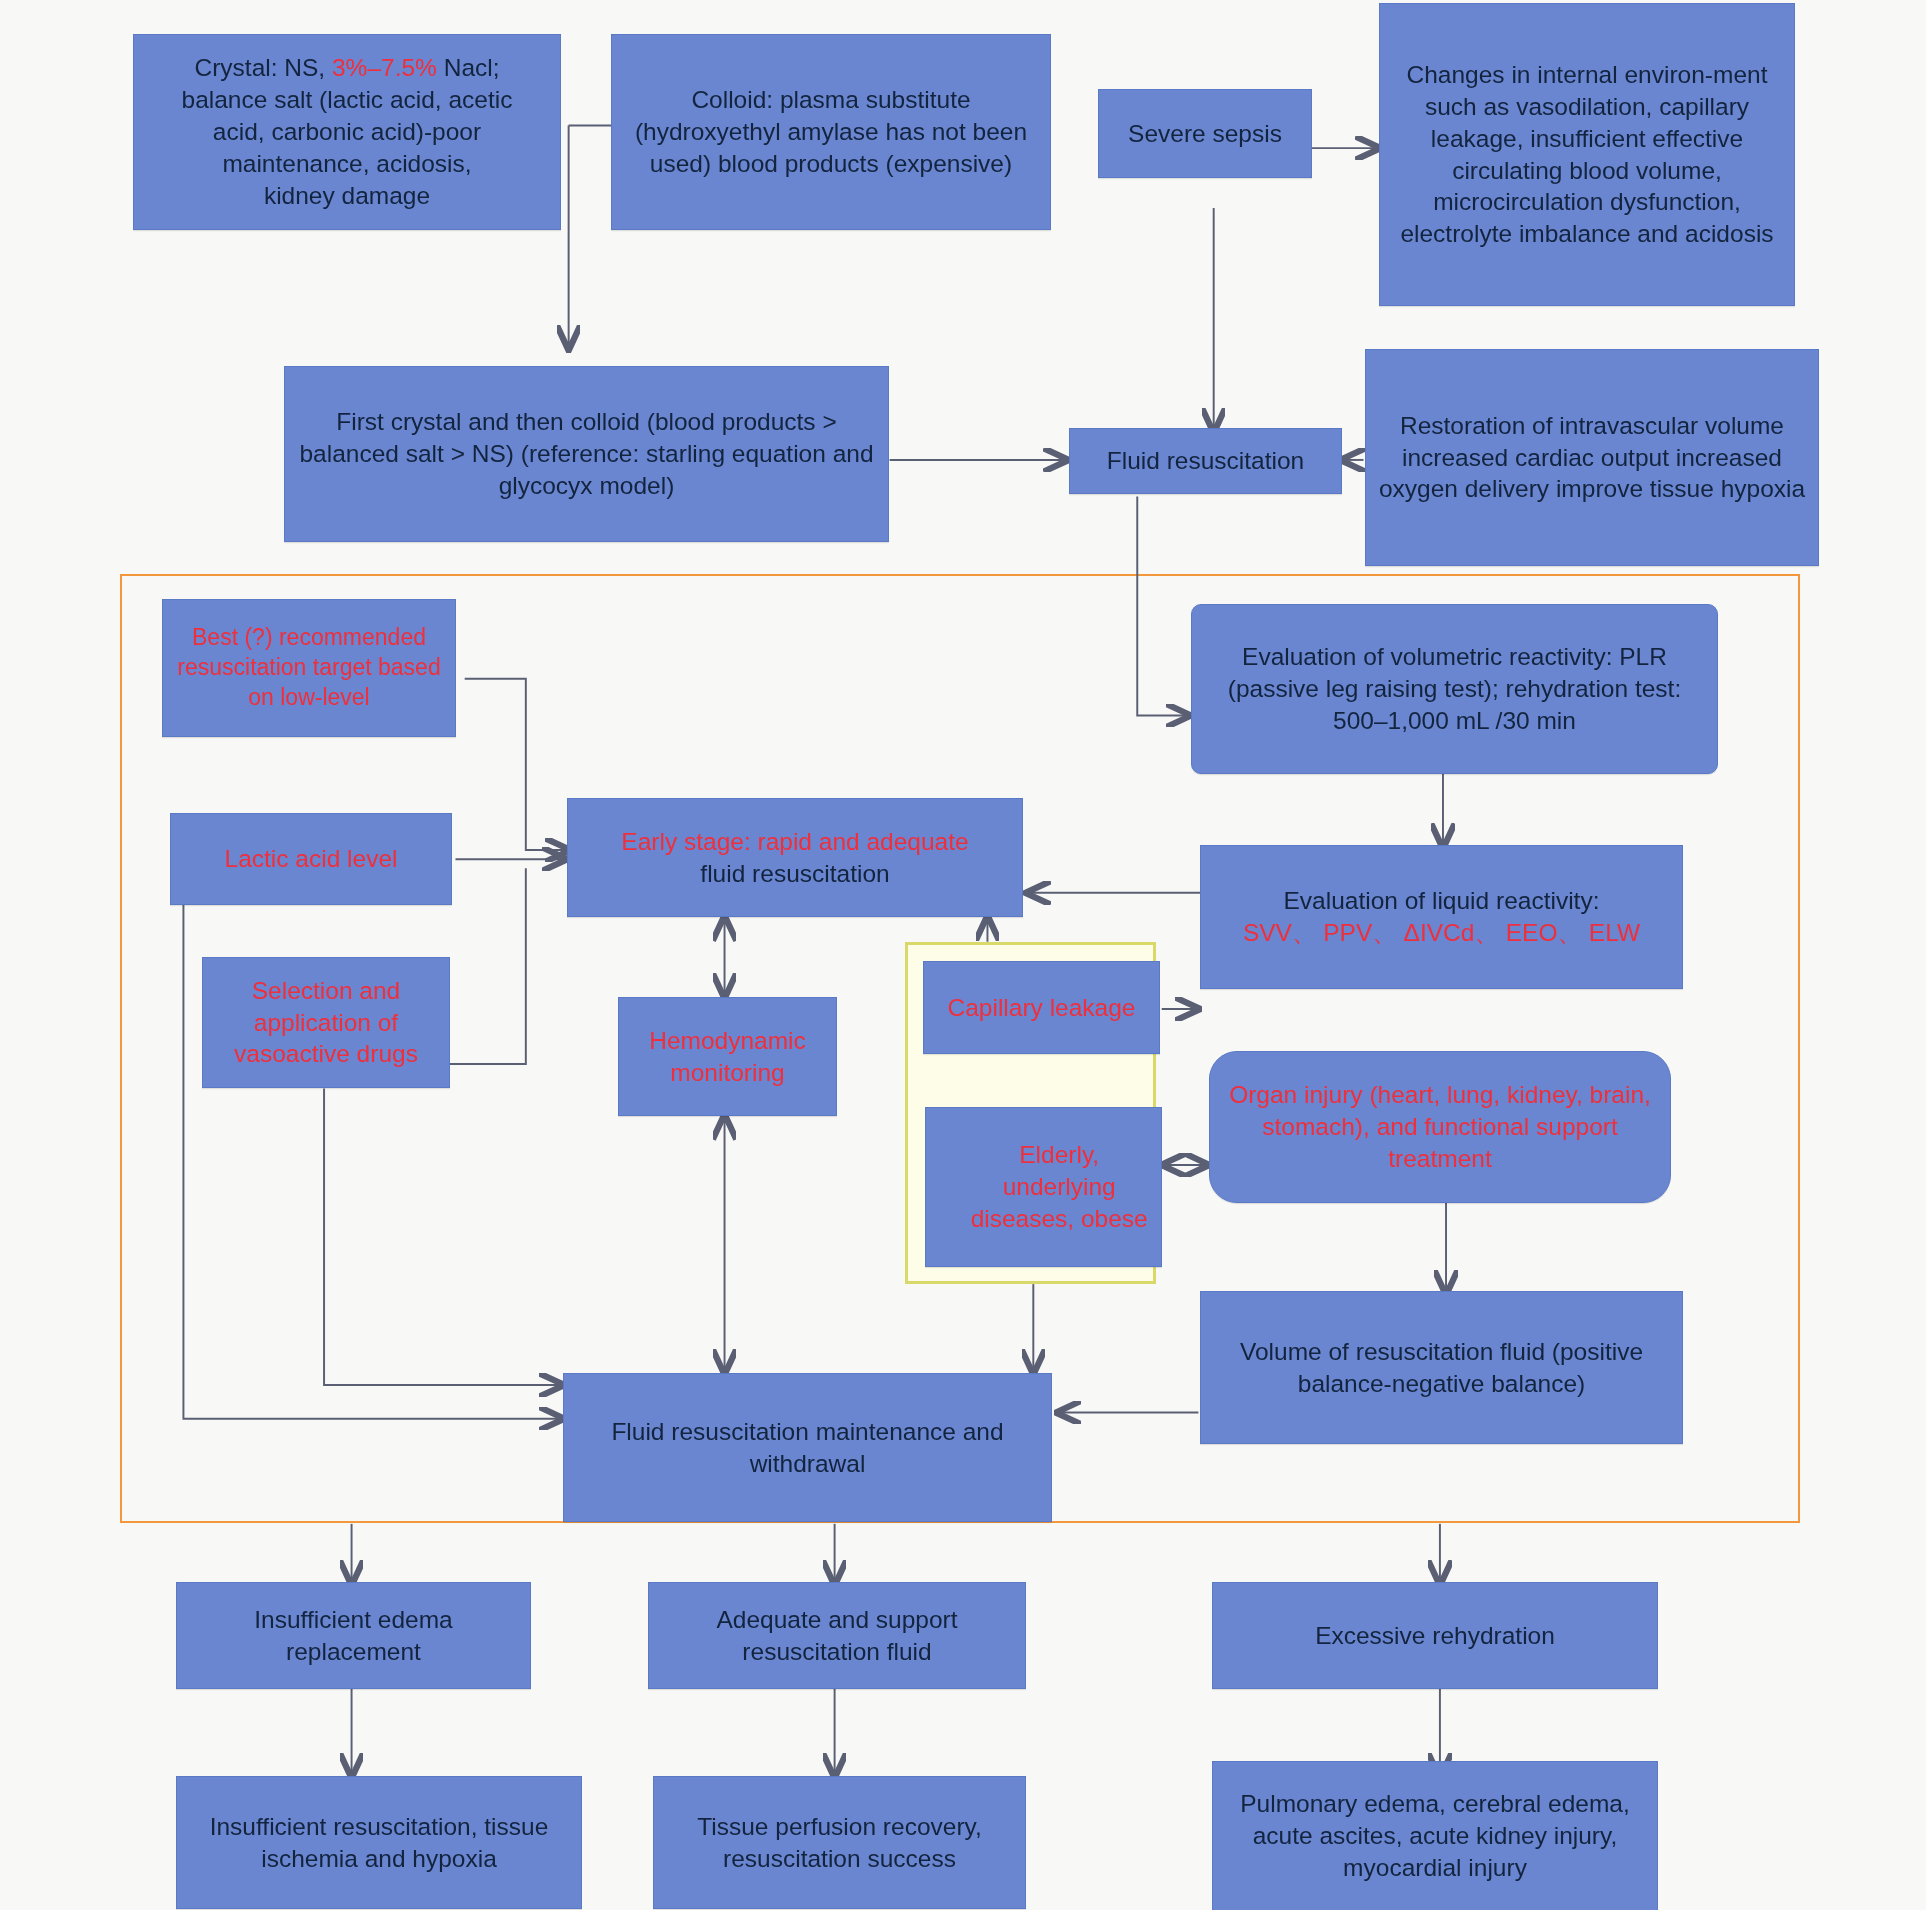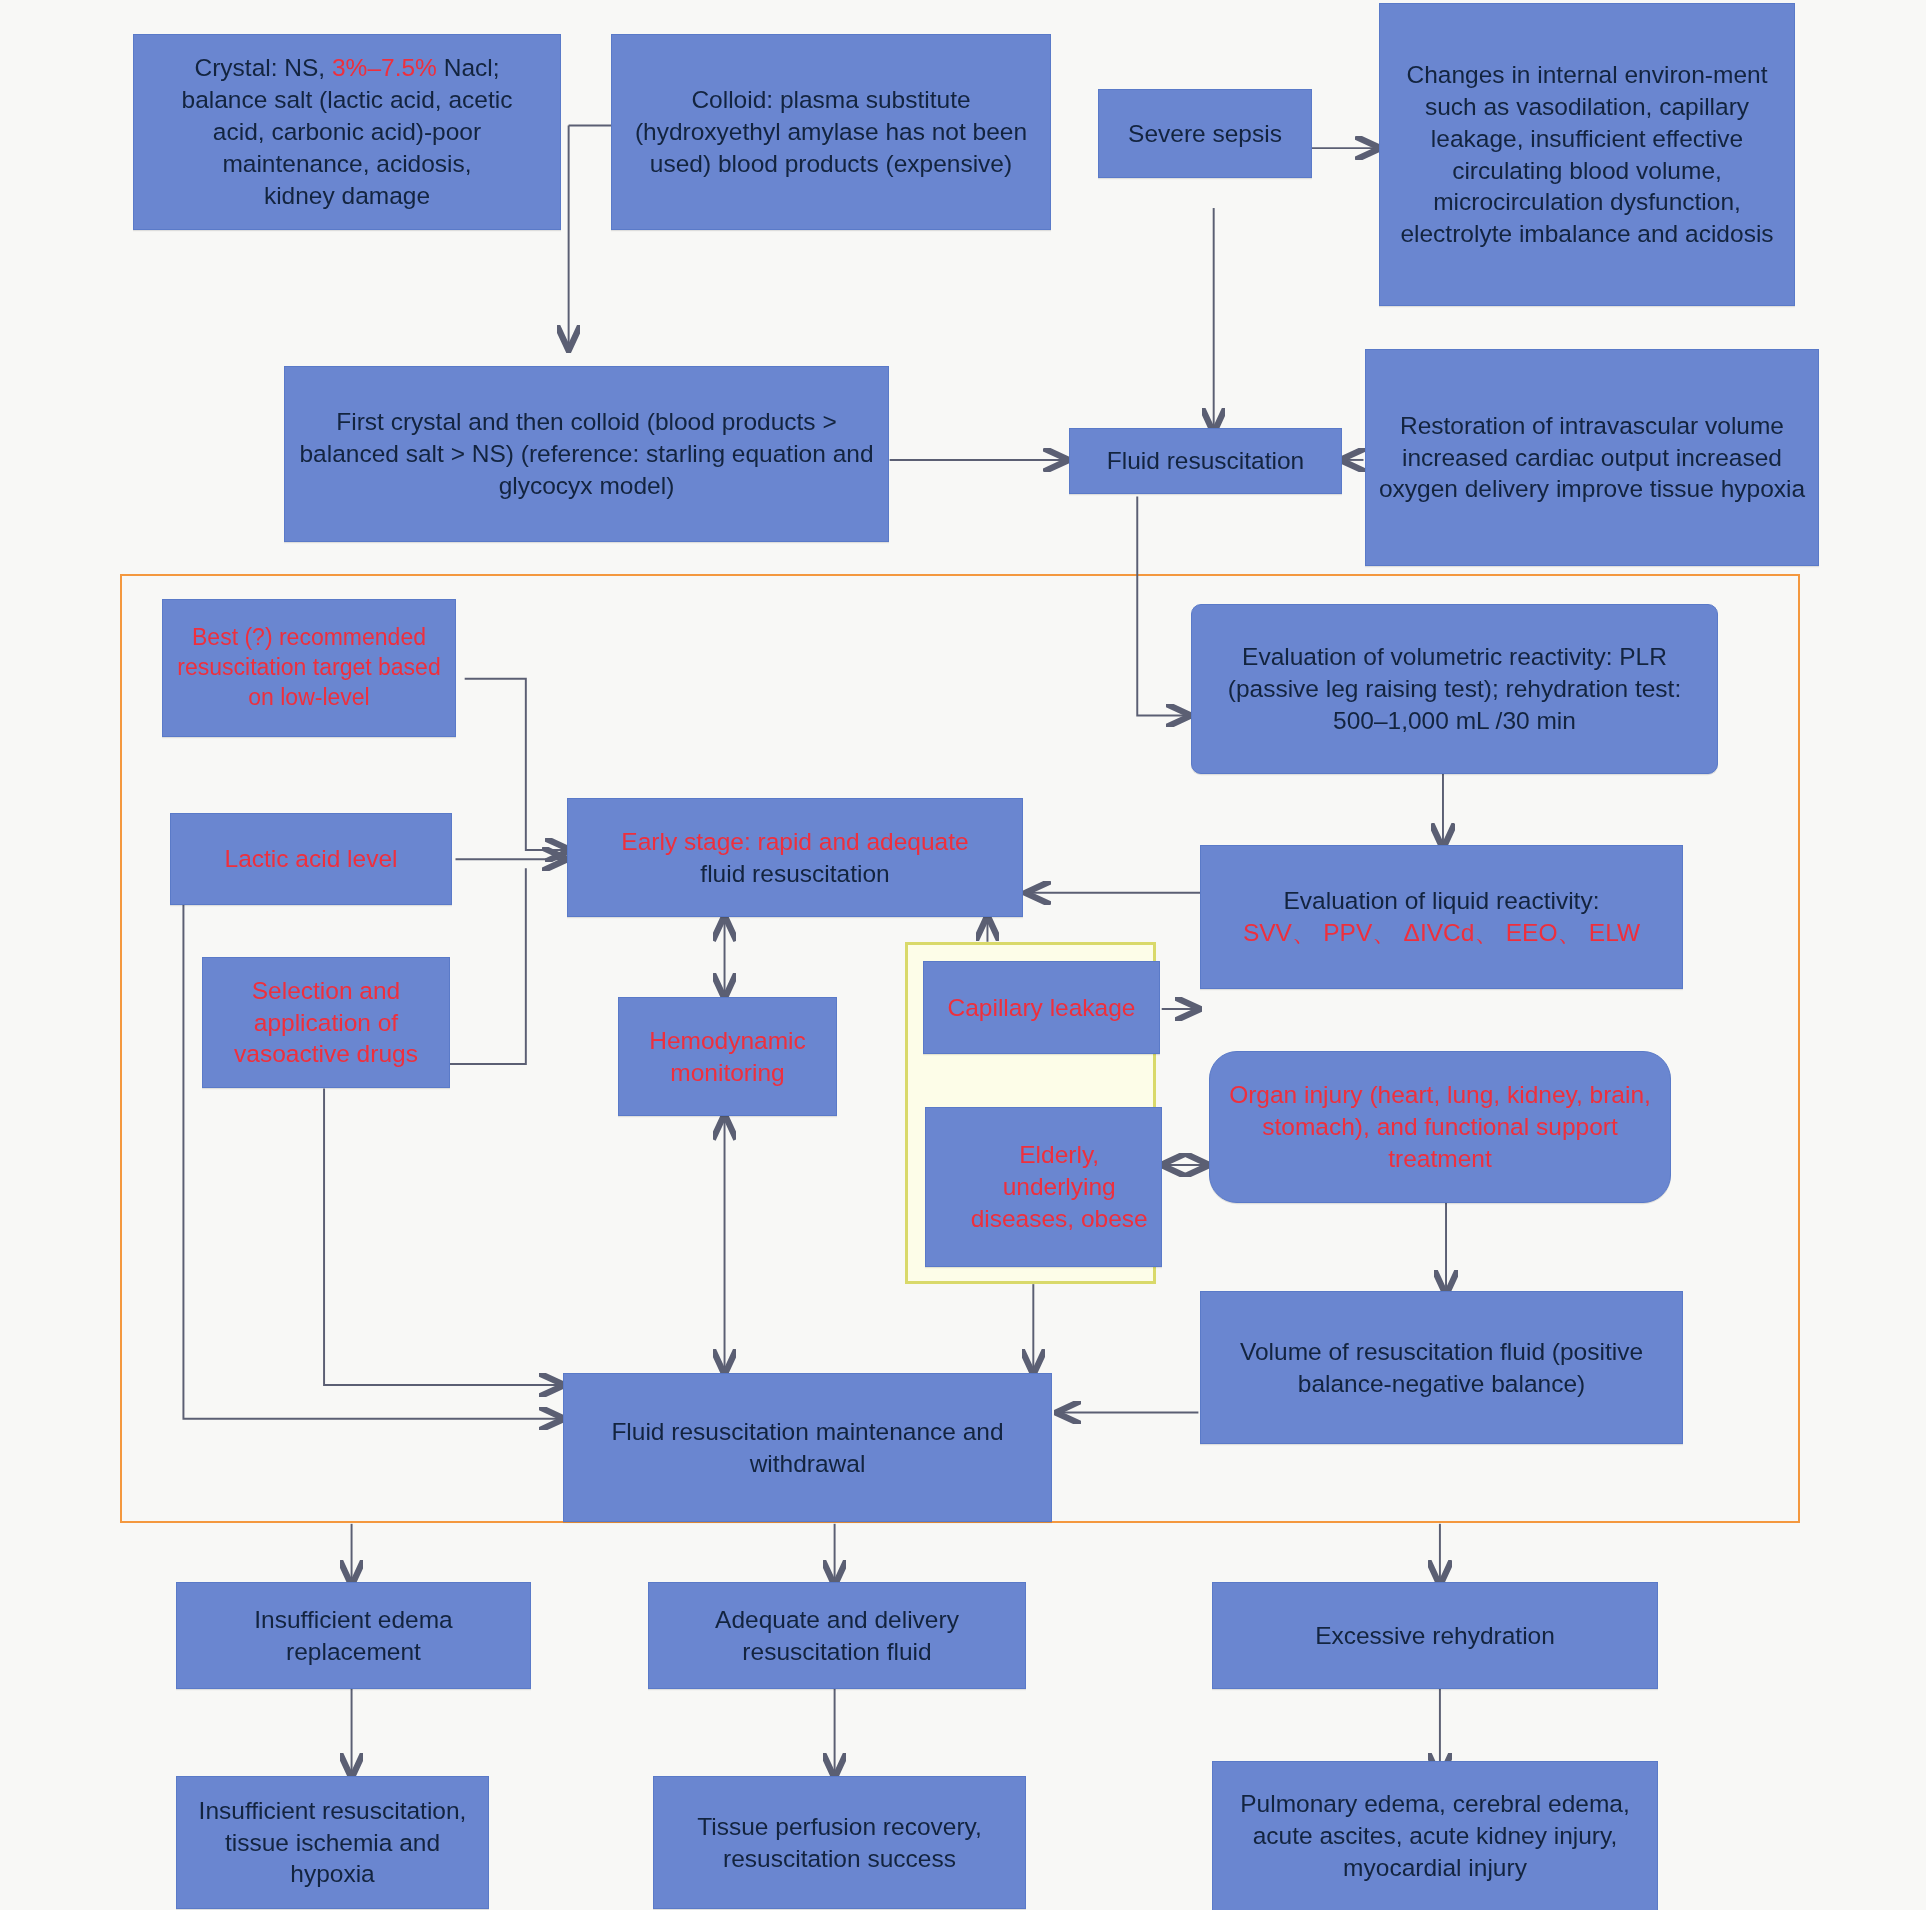--- a/index.html
+++ b/index.html
@@ -181,28 +181,28 @@
 
   <div class="node" style="left:563px;top:1373px;width:489px;height:149px;">
     <span class="txt">Fluid resuscitation maintenance and withdrawal</span>
   </div>
 
   <div class="node" style="left:176px;top:1582px;width:355px;height:107px;">
     <span class="txt">Insufficient edema replacement</span>
   </div>
 
   <div class="node" style="left:648px;top:1582px;width:378px;height:107px;">
-    <span class="txt">Adequate and delivery resuscitation fluid</span>
+    <span class="txt">Adequate and support resuscitation fluid</span>
   </div>
 
   <div class="node" style="left:1212px;top:1582px;width:446px;height:107px;">
     <span class="txt">Excessive rehydration</span>
   </div>
 
-  <div class="node" style="left:176px;top:1776px;width:313px;height:133px;">
+  <div class="node" style="left:176px;top:1776px;width:406px;height:133px;">
     <span class="txt">Insufficient resuscitation, tissue ischemia and hypoxia</span>
   </div>
 
   <div class="node" style="left:653px;top:1776px;width:373px;height:133px;">
     <span class="txt">Tissue perfusion recovery, resuscitation success</span>
   </div>
 
   <div class="node" style="left:1212px;top:1761px;width:446px;height:150px;">
     <span class="txt">Pulmonary edema, cerebral edema, acute ascites, acute kidney injury, myocardial injury</span>
   </div>

